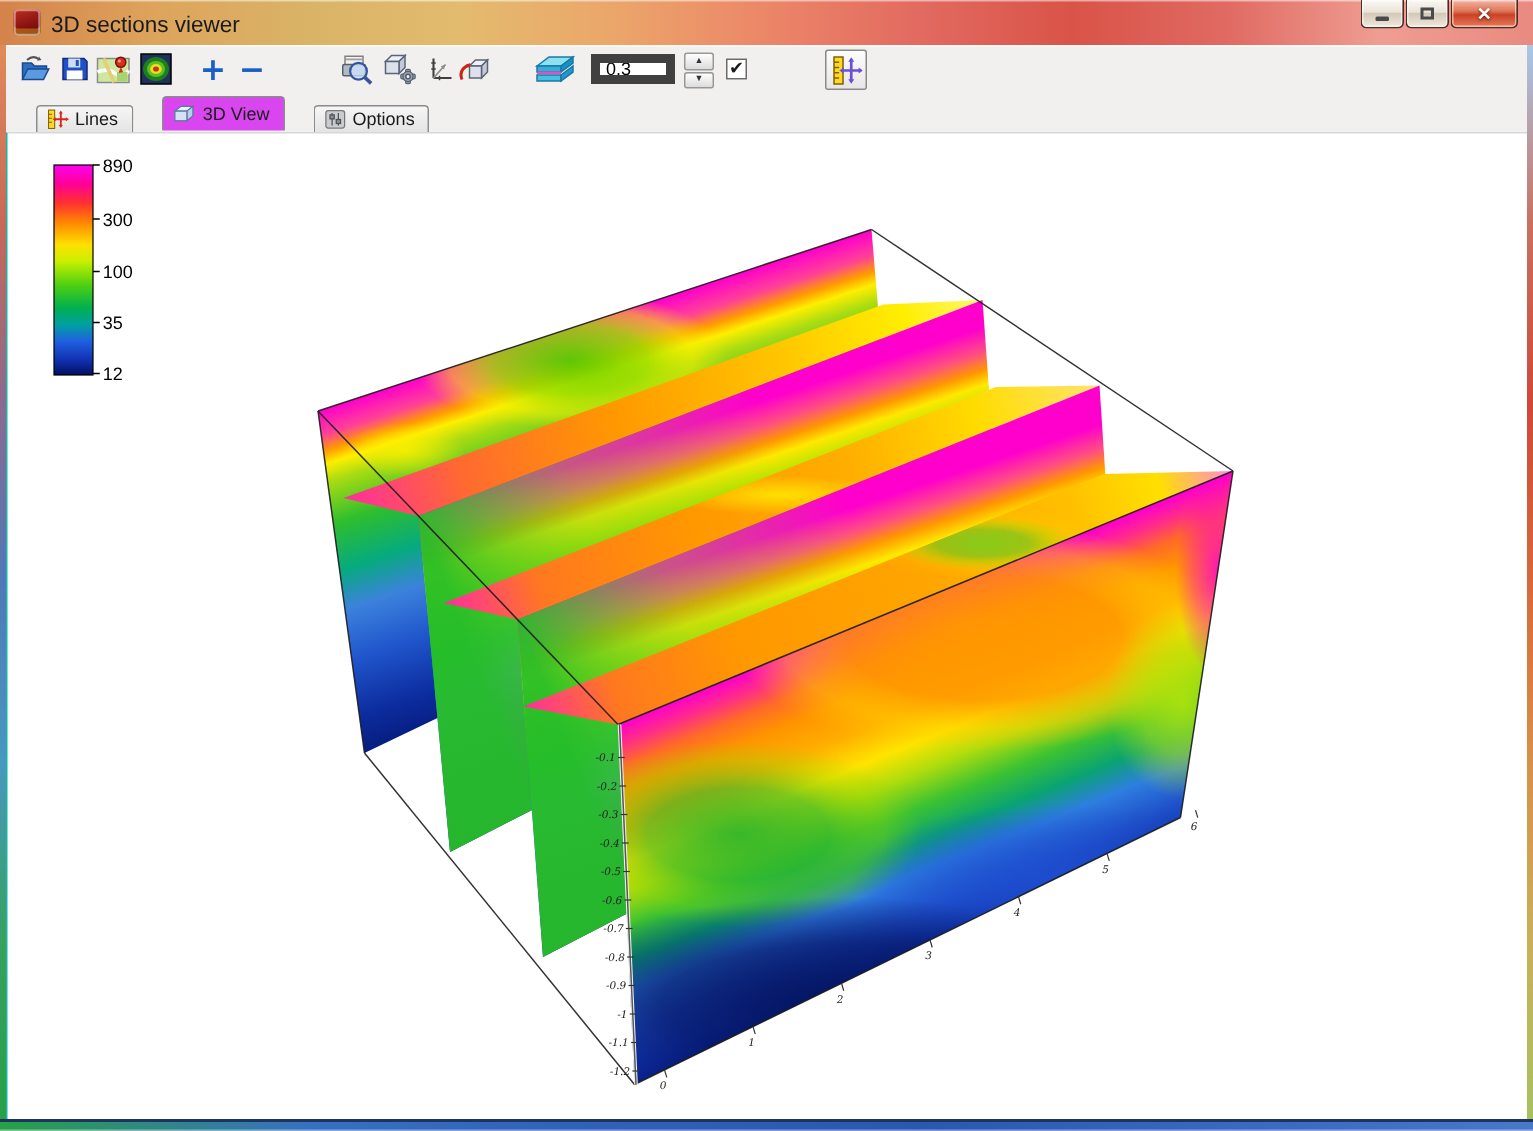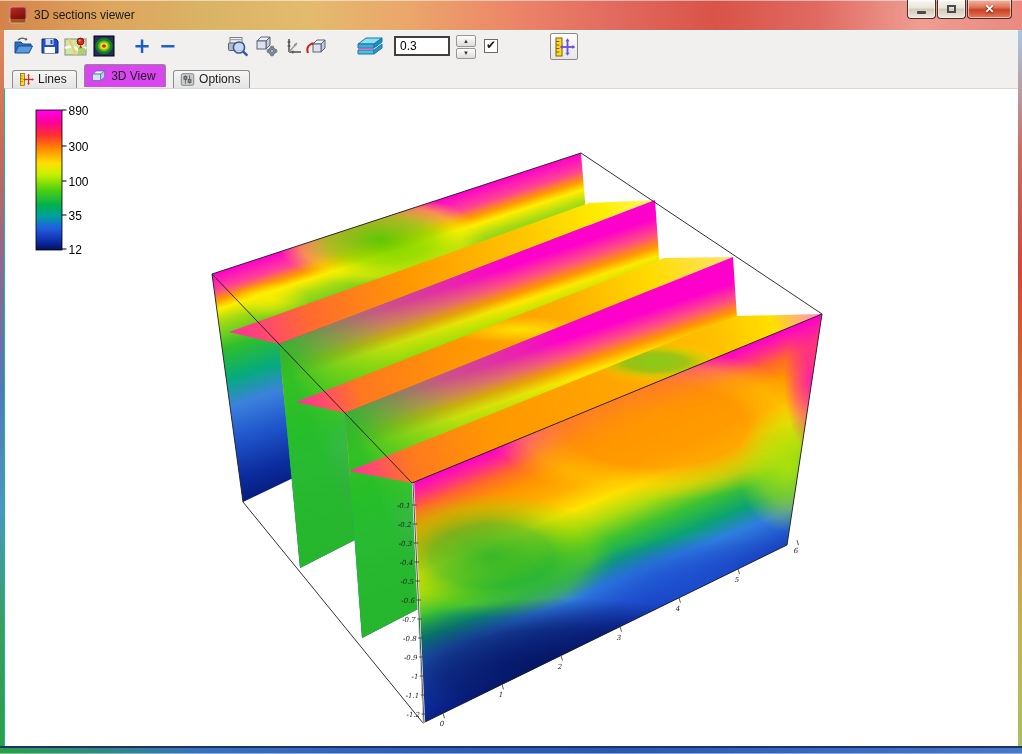--- a/index.html
+++ b/index.html
@@ -5,21 +5,21 @@
   html,body{margin:0;padding:0;background:#888;}
   *{box-sizing:border-box;}
   .window{position:relative;width:1022px;height:754px;font-family:"Liberation Sans",sans-serif;overflow:hidden;background:#fff;}
   
   .titlebar{position:absolute;left:0;top:0;width:1022px;height:30px;
     background:linear-gradient(90deg,#d4834a,#dda45c,#d9b366,#e3bb6e,#eba66a,#ec8668,#e26a60,#d95348,#e06a62,#ef9d92,#e98a80);
     box-shadow:inset 0 1px 0 rgba(255,255,255,.5);}
   .appicon{position:absolute;left:9px;top:6px;width:18px;height:18px;border-radius:3px;
     background:linear-gradient(160deg,#c03020 0%,#8a1410 55%,#5e0c08 100%);
     box-shadow:inset 0 0 0 1.5px rgba(255,255,255,.45), inset 0 -5px 0 rgba(255,210,40,.35);}
-  .title{position:absolute;left:34px;top:8px;font-size:12px;color:#1a1a1a;}
+  .title{position:absolute;left:34px;top:8px;font-size:15px;color:#1a1a1a;}
   .winbtns{position:absolute;right:10px;top:0;display:flex;}
   .wb{width:29px;height:19px;margin-left:1px;border:1px solid #4a2c26;border-top:none;border-radius:0 0 4px 4px;
     display:flex;align-items:center;justify-content:center;
     background:linear-gradient(#faf8f4 0%,#e9e3d9 45%,#d2c8b8 50%,#efe9dd 100%);
     box-shadow:inset 0 0 0 1px rgba(255,255,255,.55);cursor:default;}
   .wb.close{width:45px;background:linear-gradient(#f4b4a4 0%,#e07858 40%,#c84226 55%,#e87a58 100%);}
   .minbar{width:9px;height:3px;background:#4a4a4a;border-radius:1px;margin-top:7px;}
   .maxbox{width:9px;height:8px;border:2px solid #4a4a4a;background:transparent;}
   .closex{font-size:12px;font-weight:bold;color:#fff;text-shadow:0 1px 2px rgba(60,0,0,.8);line-height:1;}
   .border-l{position:absolute;left:0;top:30px;width:4px;height:716px;
@@ -28,33 +28,33 @@
     background:linear-gradient(180deg,#a8c8e8,#c87060,#d04838,#d86838,#d89048,#c8b058,#a8c060);}
   .border-b{position:absolute;left:0;top:746px;width:1022px;height:8px;
     background:linear-gradient(90deg,#28a048,#3870c0,#3060b8,#2858b0,#3868c0,#4878c8);
     box-shadow:inset 0 2px 0 #1c3460, inset 0 -1px 0 rgba(255,255,255,.4);}
   
   .toolbar{position:absolute;left:4px;top:30px;width:1014px;height:32px;background:#f1f0ee;
     box-shadow:inset 0 1px 0 #fbfbfa;}
   .tb{position:absolute;top:4px;width:24px;height:24px;border:none;background:transparent;padding:0;
     display:flex;align-items:center;justify-content:center;cursor:default;}
   .glyphbtn{font-weight:bold;font-size:21px;color:#1a5fc8;font-family:"DejaVu Sans",sans-serif;line-height:1;}
-  .slice-input{position:absolute;left:390px;top:6px;width:56px;height:20px;border:2px solid #404040;
+  .slice-input{position:absolute;left:390px;top:6px;width:56px;height:20px;border:6px solid #404040;
     font-size:12px;padding:1px 4px;font-family:"Liberation Sans",sans-serif;}
   .spin{position:absolute;left:452px;top:5px;width:20px;height:24px;display:flex;flex-direction:column;gap:1px;}
   .spin button{flex:1;font-size:6px;line-height:1;border:1px solid #979797;border-radius:2px;
     background:linear-gradient(#fefefe,#dcdcdc);padding:0;color:#333;cursor:default;}
   .cb{position:absolute;left:480px;top:9px;width:14px;height:14px;background:#fff;border:1px solid #6a6a6a;
     display:flex;align-items:center;justify-content:center;cursor:default;}
   .cb .mark{font-size:12px;line-height:1;color:#1a1a1a;margin-top:-2px;font-family:"DejaVu Sans",sans-serif;}
   .scalebtn{position:absolute;left:546px;top:3px;width:28px;height:27px;border:1px solid #8a8a8a;border-radius:2px;
     background:linear-gradient(#fdfdfd,#e6e6e6);display:flex;align-items:center;justify-content:center;padding:0;cursor:default;}
   
   .tabbar{position:absolute;left:4px;top:62px;width:1014px;height:26px;background:#f1f0ee;padding-left:5px;white-space:nowrap;}
-  .tab{display:inline-flex;align-items:center;gap:4px;margin-left:3px;padding:2px 9px 2px 6px;
+  .tab{display:inline-flex;align-items:center;gap:4px;margin-left:15px;padding:2px 9px 2px 6px;
     border:1px solid #8c8c8c;border-bottom:none;border-radius:3px 3px 0 0;
     background:linear-gradient(#f6f6f6,#e4e4e4);font-size:12px;color:#1a1a1a;position:relative;top:5px;height:18px;cursor:default;}
   .tab.active{background:#d946ef;top:2px;height:23px;z-index:3;}
   
   .client{position:absolute;left:4px;top:88px;width:1014px;height:658px;background:#fff;
     border-left:1px solid #14b8a6;border-top:1px solid #d8d8d8;}
   .client svg{position:absolute;left:-1px;top:-1px;}
 </style>
 </head>
 <body>

